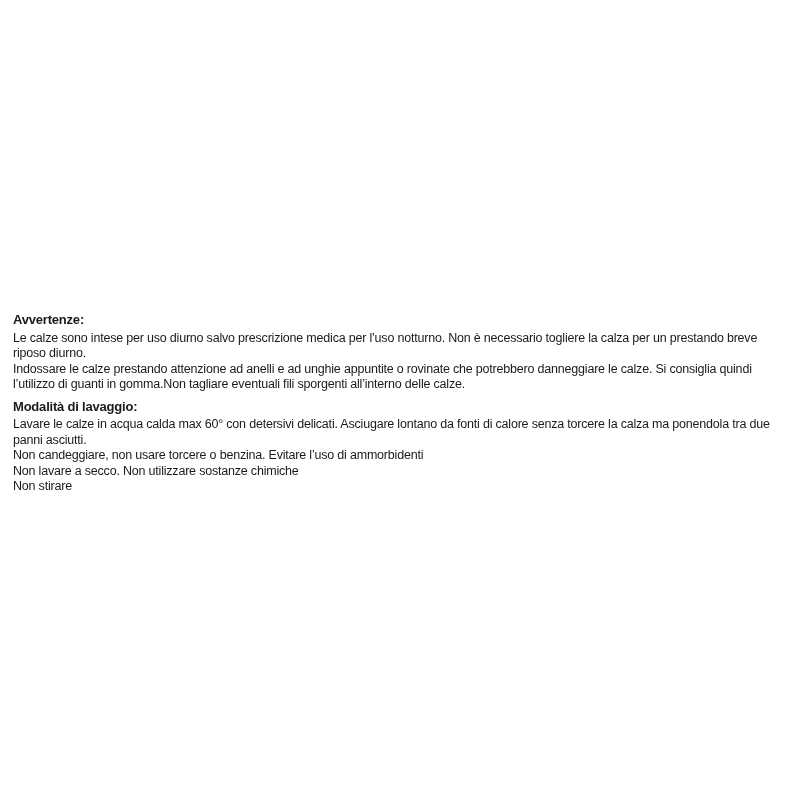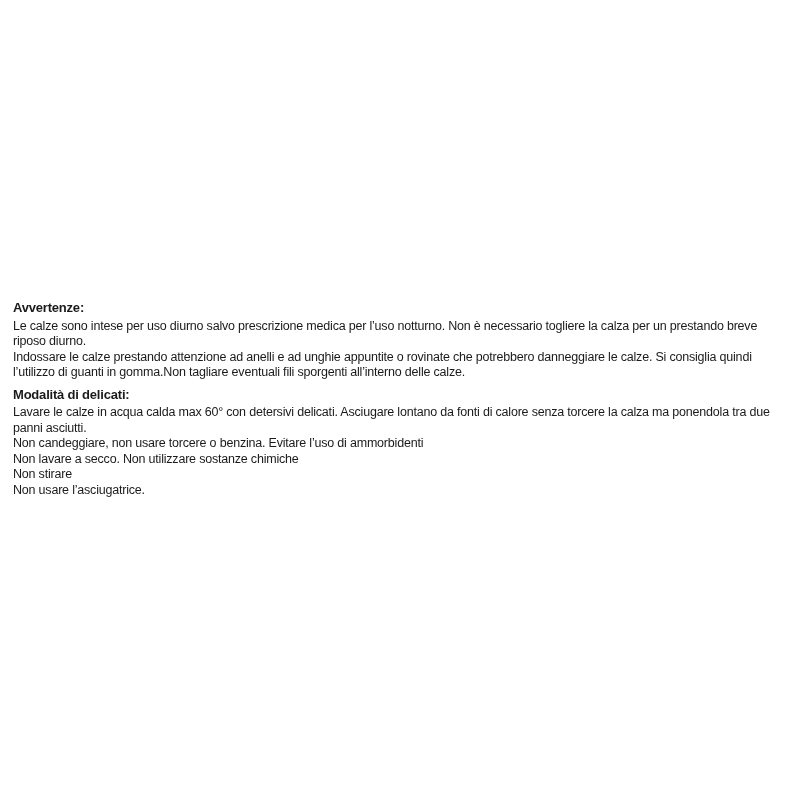--- a/index.html
+++ b/index.html
@@ -10,21 +10,21 @@
     width: 800px;
     height: 800px;
     background: #ffffff;
     position: relative;
     overflow: hidden;
     font-family: "Liberation Sans", sans-serif;
     color: #1a1a1a;
   }
   .doc {
     position: absolute;
-    top: 300px;
+    top: 312px;
     left: 13px;
     width: 776px;
     font-size: 12.5px;
     line-height: 15.5px;
     letter-spacing: -0.2px;
   }
   .sec-heading {
     font-size: 13px;
     font-weight: 700;
     margin: 6px 0 3px 0;
@@ -45,21 +45,20 @@
   <section class="sec">
     <h2 class="sec-heading">Avvertenze:</h2>
     <p class="para">Le calze sono intese per uso diurno salvo prescrizione medica per l’uso notturno. Non è necessario togliere la calza per un prestando breve riposo diurno.</p>
   </section>
 
   <section class="sec">
     <p class="para">Indossare le calze prestando attenzione ad anelli e ad unghie appuntite o rovinate che potrebbero danneggiare le calze. Si consiglia quindi l’utilizzo di guanti in gomma.Non tagliare eventuali fili sporgenti all’interno delle calze.</p>
   </section>
 
   <section class="sec">
-    <h2 class="sec-heading">Modalità di delicati:</h2>
+    <h2 class="sec-heading">Modalità di lavaggio:</h2>
     <p class="para">Lavare le calze in acqua calda max 60° con detersivi delicati. Asciugare lontano da fonti di calore senza torcere la calza ma ponendola tra due panni asciutti.</p>
     <p class="para">Non candeggiare, non usare torcere o benzina. Evitare l’uso di ammorbidenti</p>
     <p class="para">Non lavare a secco. Non utilizzare sostanze chimiche</p>
     <p class="para">Non stirare</p>
-    <p class="para">Non usare l’asciugatrice.</p>
   </section>
 
 </main>
 
 </body></html>

